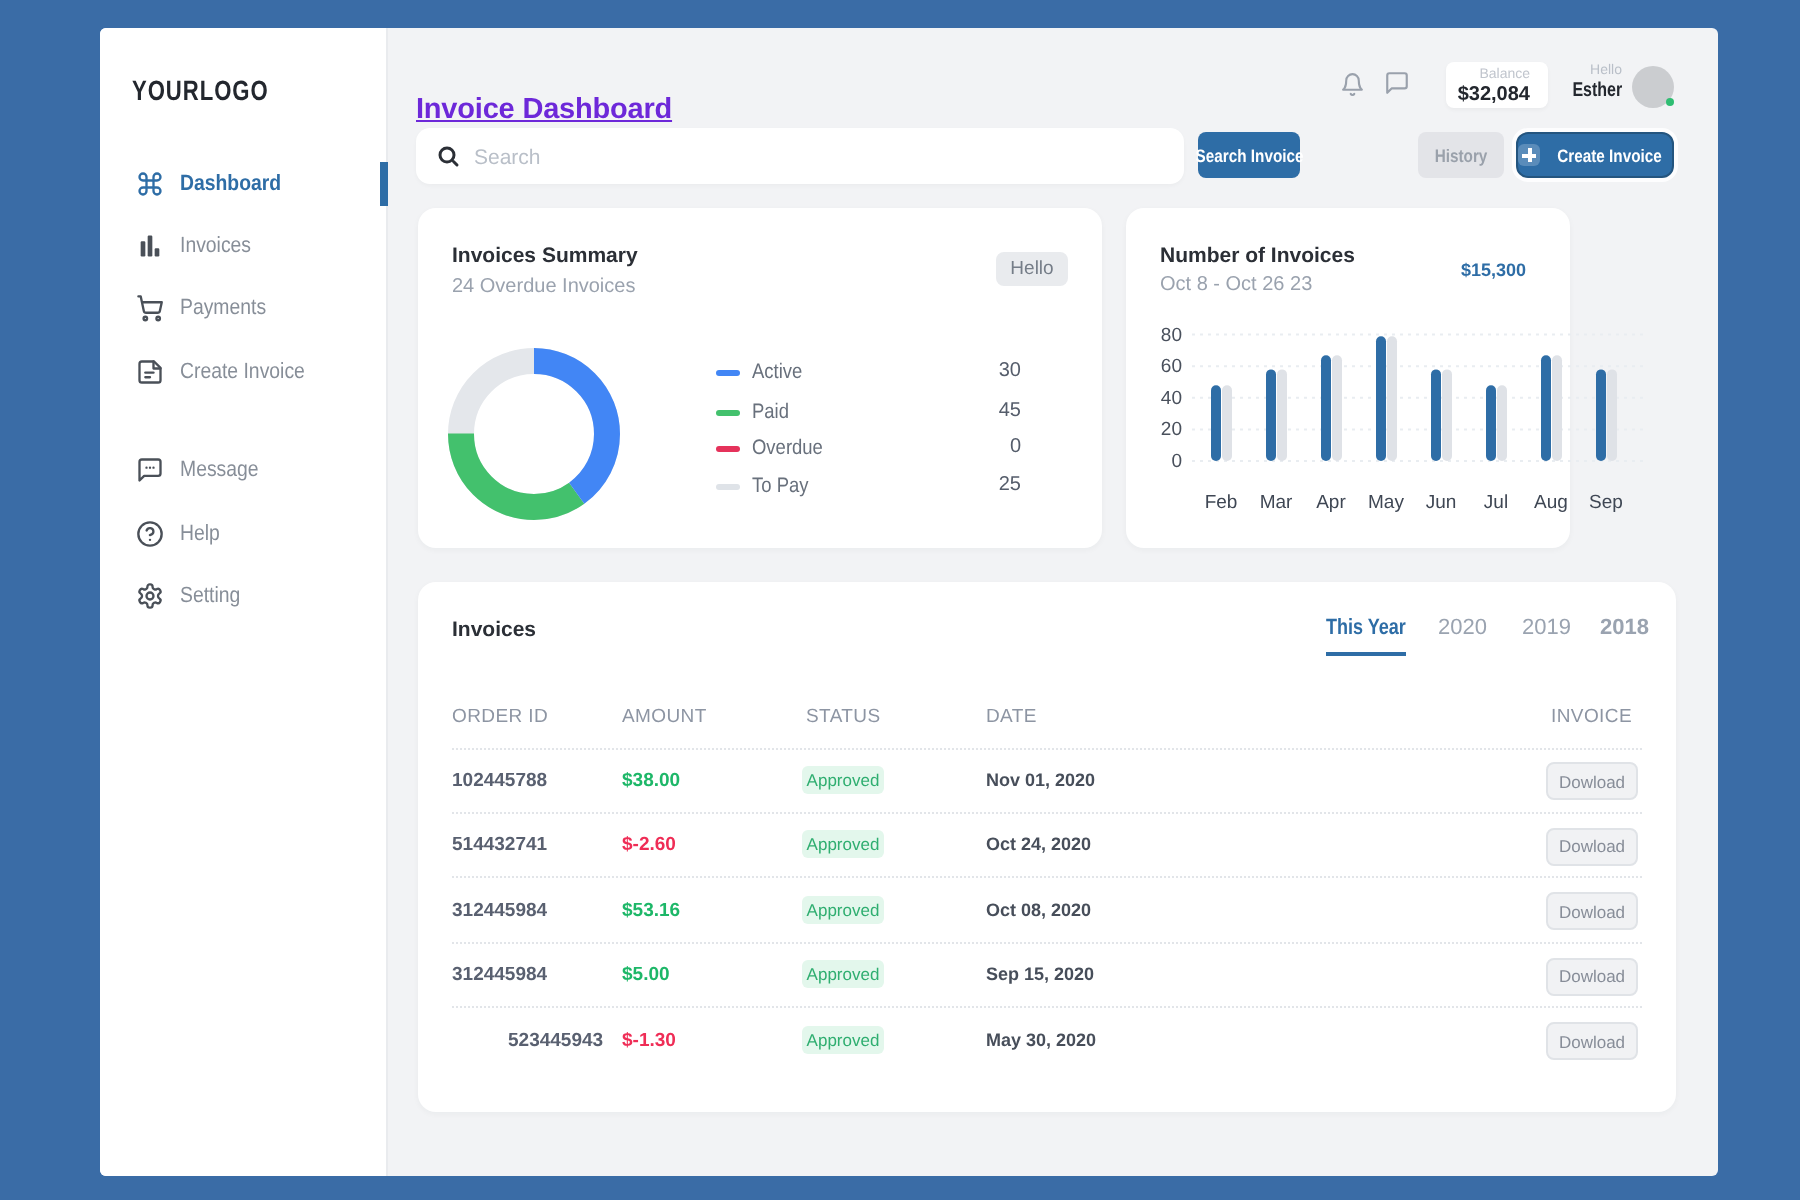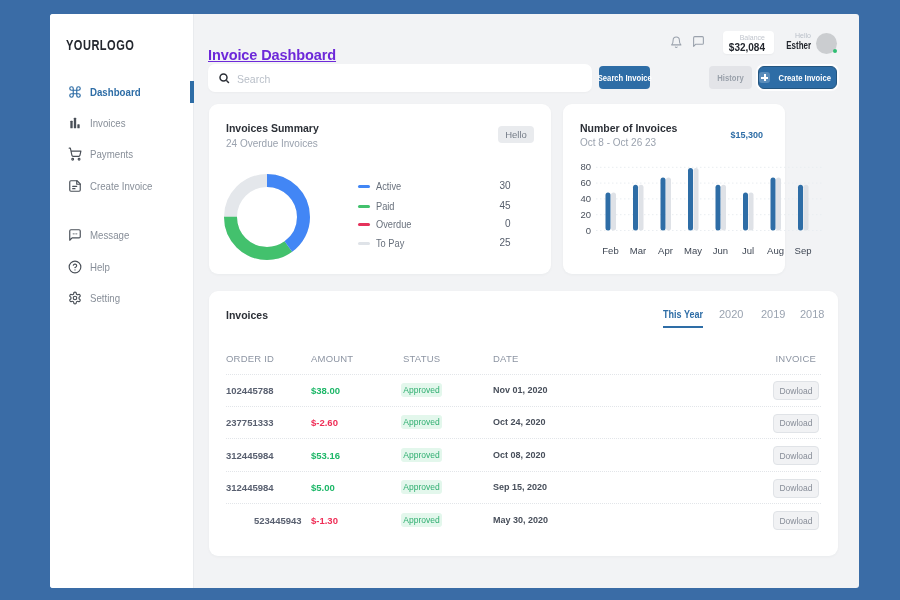--- a/index.html
+++ b/index.html
@@ -244,38 +244,38 @@
       </g>
     </svg>
   </div>
 
   <div class="card c3">
     <div class="ct" style="left:17px; top:18px;">Invoices</div>
   </div>
   <div class="tab on" style="left:613px;">This Year</div>
   <div class="tab" style="left:669px;">2020</div>
   <div class="tab" style="left:711px;">2019</div>
-  <div class="tab" style="left:750px;">2018</div>
+  <div class="tab" style="left:750px;font-weight:bold;">2018</div>
   <div class="tabline"></div>
 
   <div class="th" style="left:176px;">ORDER ID</div>
   <div class="th" style="left:261px;">AMOUNT</div>
   <div class="th" style="left:353px;">STATUS</div>
   <div class="th" style="left:443px;">DATE</div>
   <div class="th" style="right:43px;">INVOICE</div>
   <div class="hline"></div>
 
   <div class="cell oid" style="top:371px;">102445788</div>
   <div class="cell amt g" style="top:371px;">$38.00</div>
   <div class="badge" style="top:369px;">Approved</div>
   <div class="cell date" style="top:371px;">Nov 01, 2020</div>
   <div class="dl" style="top:367px;">Dowload</div>
   <div class="dotline" style="top:392px;"></div>
 
-  <div class="cell oid" style="top:403px;">237751333</div>
+  <div class="cell oid" style="top:403px;">514432741</div>
   <div class="cell amt r" style="top:403px;">$-2.60</div>
   <div class="badge" style="top:401px;">Approved</div>
   <div class="cell date" style="top:403px;">Oct 24, 2020</div>
   <div class="dl" style="top:399.5px;">Dowload</div>
   <div class="dotline" style="top:424px;"></div>
 
   <div class="cell oid" style="top:436px;">312445984</div>
   <div class="cell amt g" style="top:436px;">$53.16</div>
   <div class="badge" style="top:434px;">Approved</div>
   <div class="cell date" style="top:436px;">Oct 08, 2020</div>

